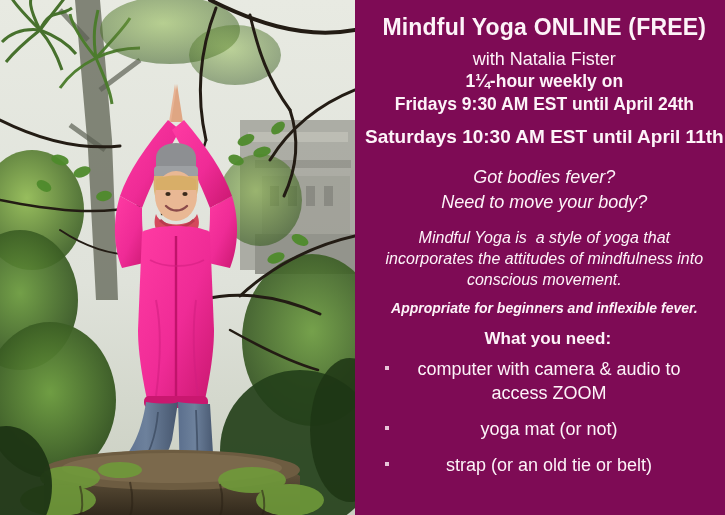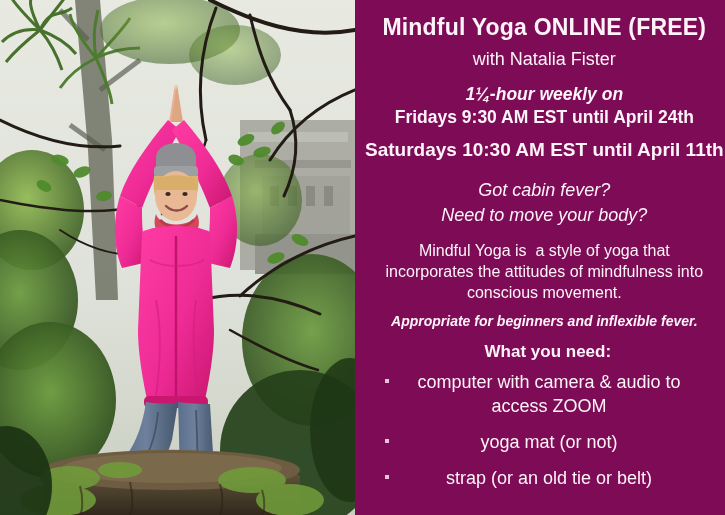--- a/index.html
+++ b/index.html
@@ -30,36 +30,36 @@
   .ctr { text-align:center; }
 
   .title {
     font-size:23px; font-weight:bold; letter-spacing:.2px;
     margin-top:14px; line-height:1.15; white-space:nowrap;
   }
   .subtitle {
     font-size:18px; font-weight:normal; margin-top:9px; line-height:1.2;
   }
   .sched1 {
-    font-size:17.5px; font-weight:bold; margin-top:13px; line-height:1.25;font-style:italic;
+    font-size:17.5px; font-weight:bold; line-height:1.25;
   }
   .sched2 {
     font-size:17.5px; font-weight:bold; line-height:1.35;
   }
   .sched3 {
     font-size:19px; font-weight:bold; margin-top:8px; line-height:1.3;
     white-space:nowrap;
   }
   .hook {
     font-size:18px; font-style:italic; font-weight:normal;
     line-height:1.28; margin-top:17px;
   }
   .desc {
     font-size:16px; line-height:1.3; margin-top:14px;
-    padding:0 18px; white-space:pre-wrap;
+    padding:0 18px; white-space:pre-wrap;font-style:italic;
   }
   .appro {
     font-size:14px; font-style:italic; font-weight:bold;
     margin-top:9px; line-height:1.2;
   }
   .needhead {
     font-size:17px; font-weight:bold; text-align:center;
     margin-top:13px; padding-left:7px;
   }
   ul.needs { list-style:none; margin-top:9px; padding-left:20px; }
@@ -275,21 +275,21 @@
     <div class="title ctr">Mindful Yoga ONLINE  (FREE)</div>
 
     <div class="subtitle ctr">with Natalia Fister</div>
 
     <div class="sched1 ctr">1¼-hour weekly on</div>
 
     <div class="sched2 ctr">Fridays 9:30 AM EST until April 24th</div>
 
     <div class="sched3 ctr">Saturdays 10:30 AM EST until April 11th</div>
 
-    <div class="hook ctr">Got cabin fever?</div>
+    <div class="hook ctr">Got bodies fever?</div>
     <div class="hook ctr" style="margin-top:2px;">Need to move your body?</div>
 
     <div class="desc ctr">Mindful Yoga is  a style of yoga that incorporates the attitudes of mindfulness into conscious movement.</div>
 
     <div class="appro ctr">Appropriate for beginners and inflexible fever.</div>
 
     <div class="needhead">What you need:</div>
 
     <ul class="needs">
       <li>

